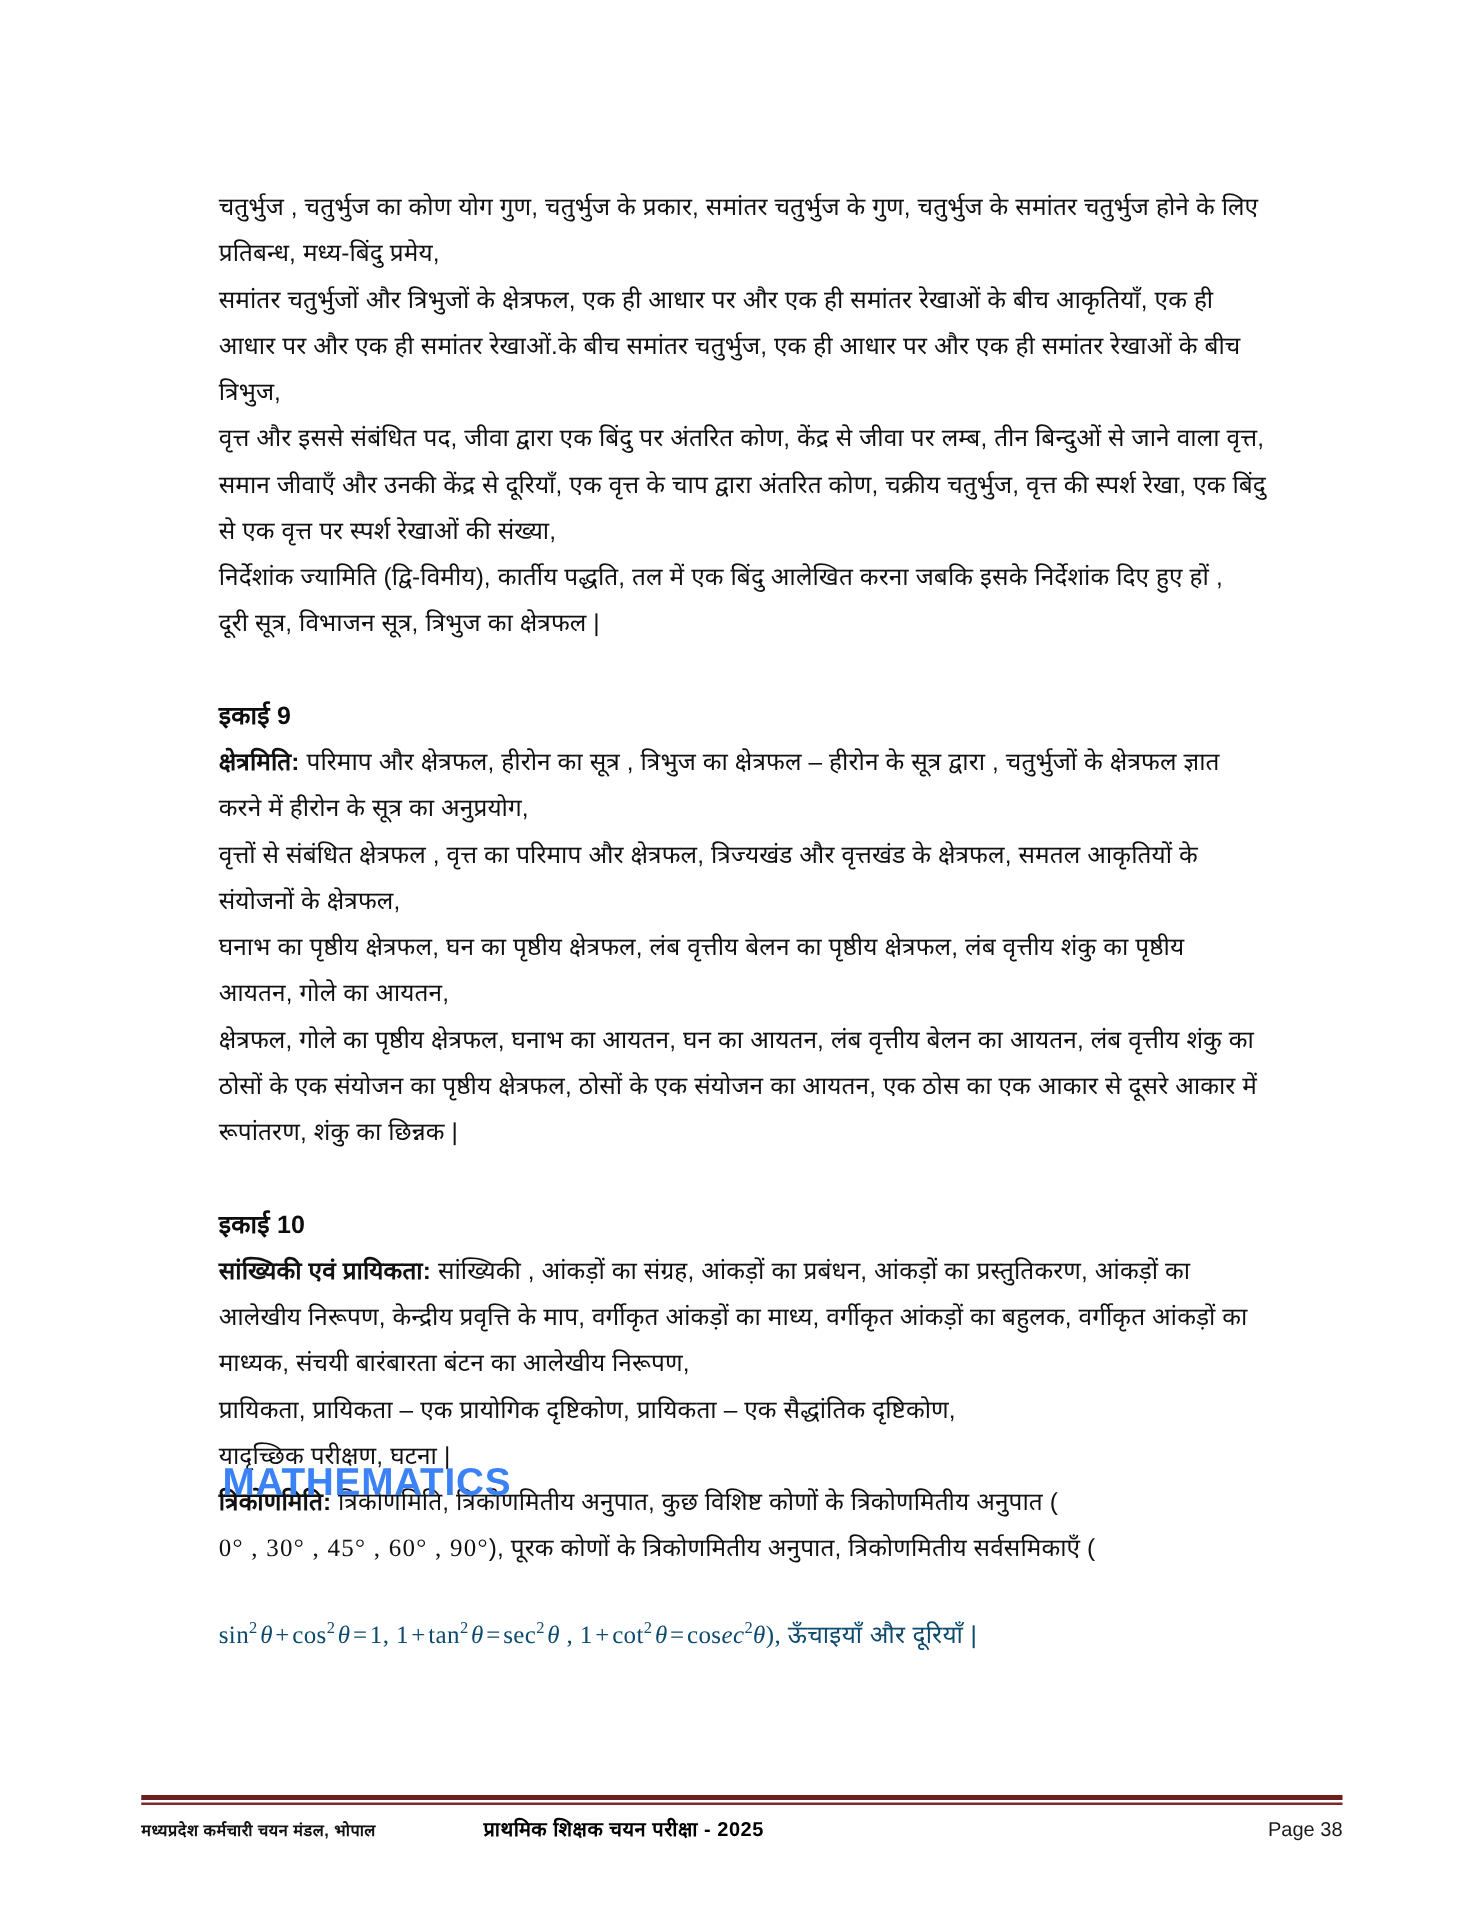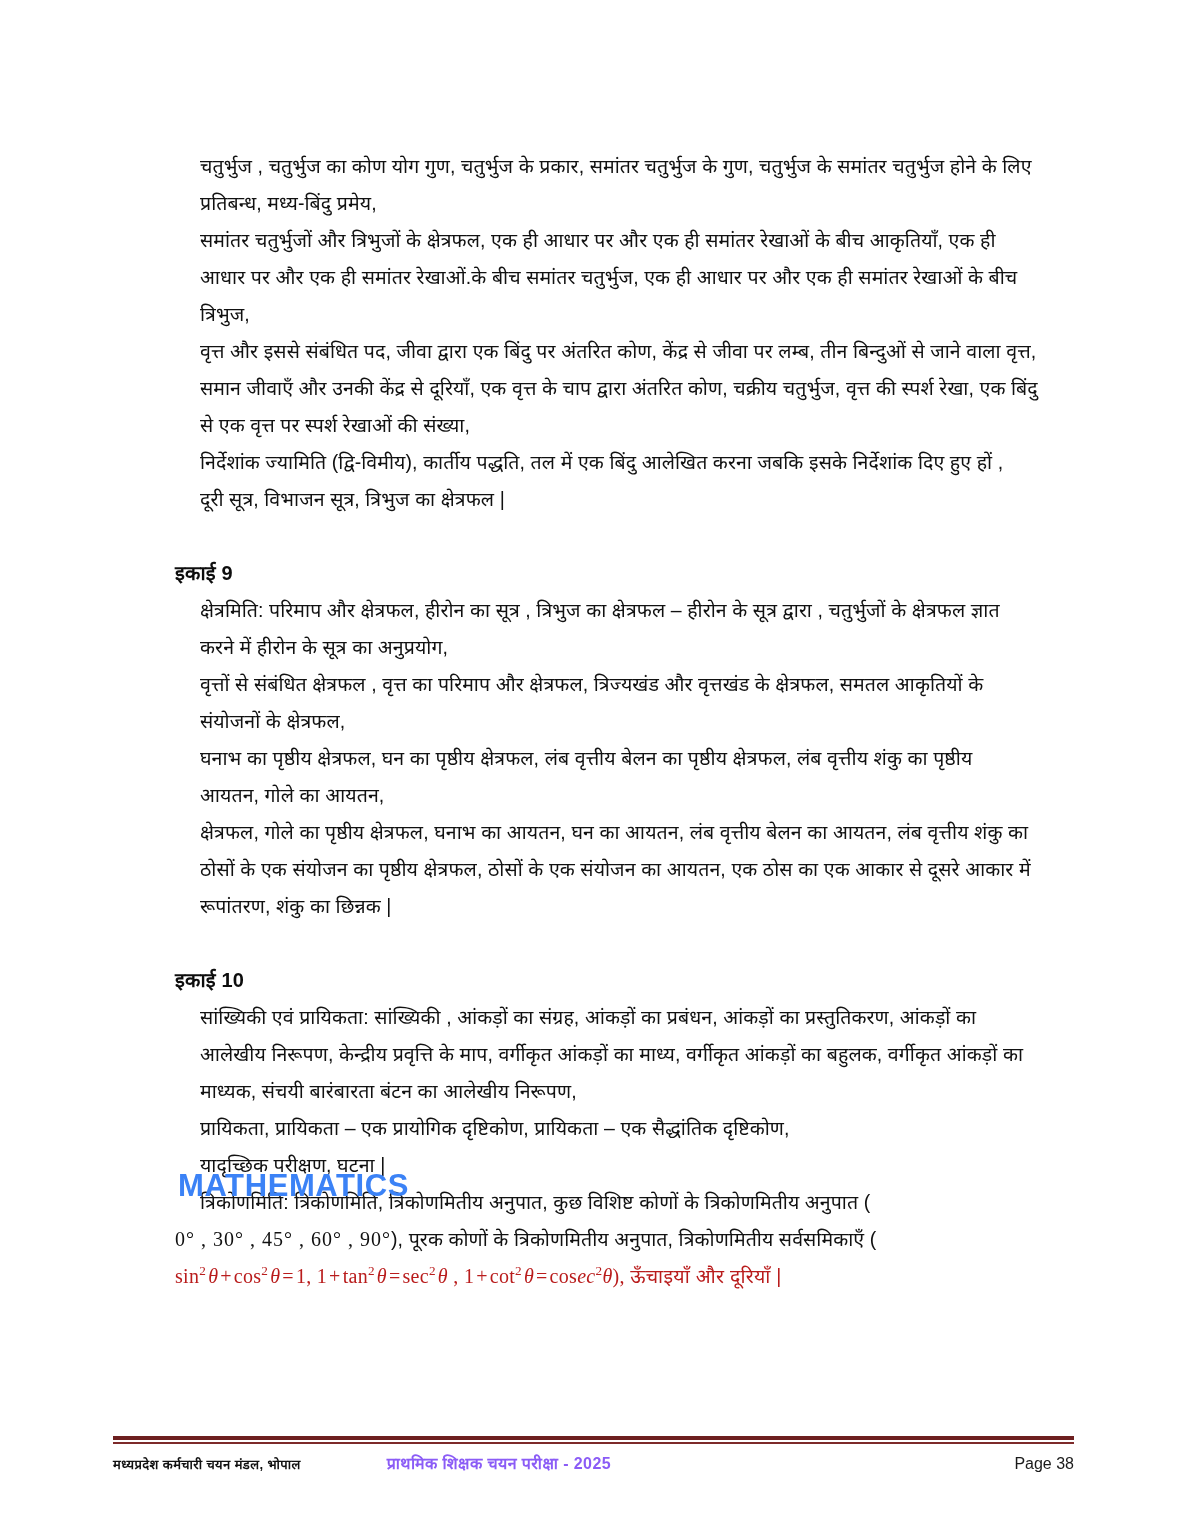--- a/index.html
+++ b/index.html
@@ -31,46 +31,46 @@
   }
 
   .line {
     font-family: "Liberation Sans", "DejaVu Sans", sans-serif;
     font-size: 19.5px;
     line-height: 37px;
     color: #111111;
     white-space: nowrap;
     letter-spacing: 0.1px;
     font-weight: 400;
-    margin-left: 25px;
   }
 
   .unit-heading {
     font-family: "Liberation Sans", "DejaVu Sans", sans-serif;
     font-size: 20px;
     line-height: 37px;
     font-weight: 700;
     color: #0d0d0d;
     letter-spacing: 0.2px;
   }
 
   .lead {
-    font-weight: 400;
+    font-weight: 700;
   }
 
   .gap-lg { height: 37px; }
 
   
   .formula-line {
     font-family: "Liberation Serif", "DejaVu Serif", serif;
     font-size: 20px;
     line-height: 37px;
-    color: #b91c1c;
+    color: #0c4a6e;
     white-space: nowrap;
     letter-spacing: 0.3px;
+    margin-top: 32px;
   }
   .formula-line .hin {
     font-family: "Liberation Sans", "DejaVu Sans", sans-serif;
     font-size: 19.5px;
   }
   .formula-line sup {
     font-size: 0.66em;
     vertical-align: super;
     line-height: 0;
   }
@@ -143,21 +143,21 @@
     font-size: 13px;
     font-weight: 700;
     color: #111111;
     letter-spacing: 0.4px;
     white-space: nowrap;
   }
   .footer-exam {
     font-family: "Liberation Sans", "DejaVu Sans", sans-serif;
     font-size: 16px;
     font-weight: 700;
-    color: #8b5cf6;
+    color: #000000;
     letter-spacing: 0.4px;
     white-space: nowrap;
     margin-left: 86px;
   }
   .footer-page {
     font-family: Liberation Sans, sans-serif;
     font-size: 16px;
     font-weight: 400;
     color: #1a1a1a;
     white-space: nowrap;

